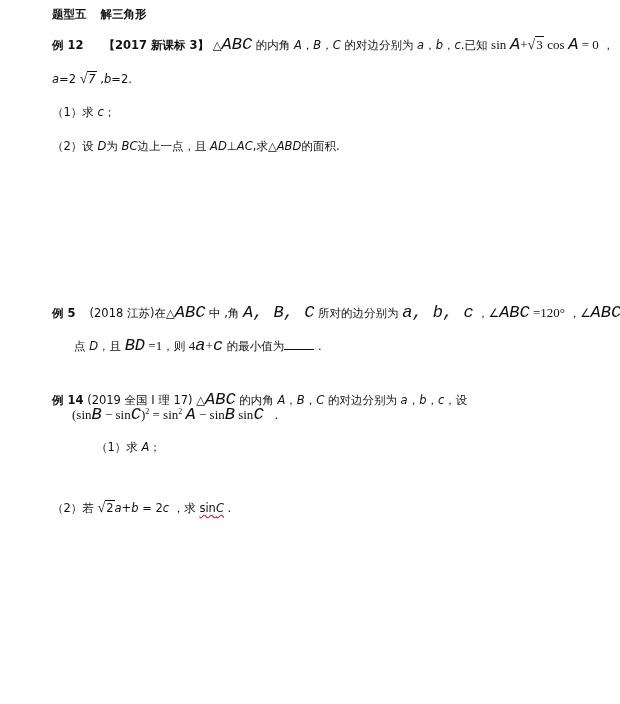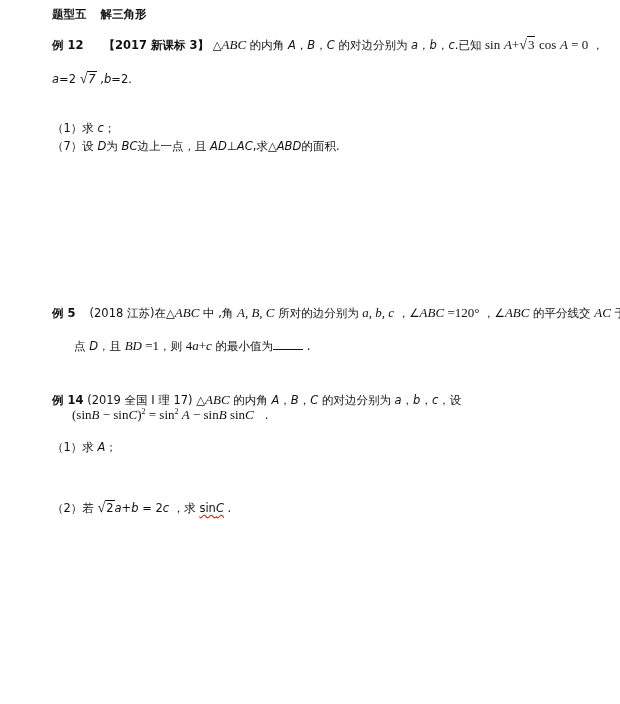--- a/index.html
+++ b/index.html
@@ -5,21 +5,21 @@
   html, body { margin: 0; padding: 0; background: #ffffff; }
   body {
     width: 620px; height: 704px; position: relative; overflow: hidden;
     font-family: "DejaVu Sans", "Liberation Sans", sans-serif;
     color: #111;
     font-size: 11.5px;
   }
   .line { position: absolute; left: 52px; white-space: nowrap; line-height: 16px; text-align: center; }
   .b { font-weight: bold; }
   .m { font-family: "Liberation Serif", "DejaVu Serif", serif; font-size: 13px; }
-  .mi { font-family: Liberation Serif, serif; font-style: italic; font-size: 13px; }
+  .mi { font-family: Liberation Mono, monospace; font-style: italic; font-size: 17px; }
   .it { font-style: italic; }
   .sqrt { display: inline-block; position: relative; }
   .sqrt .rad { font-family: "Liberation Serif", serif; font-size: 14px; }
   .sqrt .under { border-top: 1px solid #111; padding: 0 1px; }
   .blank { display: inline-block; width: 30px; border-bottom: 1px solid #111; height: 11px; vertical-align: baseline; }
   .wavy { text-decoration: underline wavy #d02020; text-underline-offset: 2px; }
   .gap { display: inline-block; width: 14px; }
   .gap2 { display: inline-block; width: 20px; }
   sup { font-size: 8px; vertical-align: 5px; }
 </style>
@@ -32,43 +32,43 @@
 
 <div class="line" style="top:37px;">
   <span class="b">例 12</span><span class="gap2"></span><span class="b">【2017 新课标 3】</span>
   <span>△<span class="mi">ABC</span> 的内角 <span class="it">A</span>，<span class="it">B</span>，<span class="it">C</span> 的对边分别为 <span class="it">a</span>，<span class="it">b</span>，<span class="it">c</span>.已知 <span class="m">sin</span> <span class="mi">A</span><span class="m">+</span><span class="sqrt"><span class="rad">√</span><span class="under m">3</span></span> <span class="m">cos</span> <span class="mi">A</span><span class="m"> = 0</span> ，</span>
 </div>
 
 <div class="line" style="top:71px;">
   <span class="it">a</span><span>=2 </span><span class="sqrt"><span class="rad">√</span><span class="under it">7</span></span><span> ,</span><span class="it">b</span><span>=2.</span>
 </div>
 
-<div class="line" style="top:104px;margin-top:16px;">
+<div class="line" style="top:104px;">
   <span>（1）求 </span><span class="it">c</span><span>；</span>
 </div>
 
 <div class="line" style="top:138px;">
-  <span>（7）设 </span><span class="it">D</span><span>为 </span><span class="it">BC</span><span>边上一点，且 </span><span class="it">AD</span><span>⊥</span><span class="it">AC</span><span>,求△</span><span class="it">ABD</span><span>的面积.</span>
+  <span>（2）设 </span><span class="it">D</span><span>为 </span><span class="it">BC</span><span>边上一点，且 </span><span class="it">AD</span><span>⊥</span><span class="it">AC</span><span>,求△</span><span class="it">ABD</span><span>的面积.</span>
 </div>
 
 <div class="line" style="top:305px;">
   <span class="b">例 5</span><span class="gap"></span><span>(2018 江苏)</span><span>在△</span><span class="mi">ABC</span><span> 中 ,角 </span><span class="mi">A, B, C</span><span> 所对的边分别为 </span><span class="mi">a, b, c</span><span> ，∠</span><span class="mi">ABC</span><span class="m"> =120°</span><span> ，∠</span><span class="mi">ABC</span><span> 的平分线交 </span><span class="mi">AC</span><span> 于</span>
 </div>
 
 <div class="line" style="top:338px; left:74px;">
   <span>点 </span><span class="it">D</span><span>，且 </span><span class="mi">BD</span><span class="m"> =1</span><span>，则 </span><span class="m">4</span><span class="mi">a</span><span class="m">+</span><span class="mi">c</span><span> 的最小值为</span><span class="blank"></span><span> .</span>
 </div>
 
 <div class="line" style="top:392px;">
   <span class="b">例 14</span><span> </span><span>(2019 全国 I 理 17)</span><span> △</span><span class="mi">ABC</span><span> 的内角 </span><span class="it">A</span><span>，</span><span class="it">B</span><span>，</span><span class="it">C</span><span> 的对边分别为 </span><span class="it">a</span><span>，</span><span class="it">b</span><span>，</span><span class="it">c</span><span>，设</span>
 </div>
 
 <div class="line" style="top:404px;margin-left:20px;">
   <span class="m">(sin</span><span class="mi">B</span><span class="m"> − sin</span><span class="mi">C</span><span class="m">)<sup>2</sup> = sin<sup>2</sup> </span><span class="mi">A</span><span class="m"> − sin</span><span class="mi">B</span><span class="m"> sin</span><span class="mi">C</span><span>&nbsp;&nbsp; .</span>
 </div>
 
-<div class="line" style="top:439px;">
+<div class="line" style="top:439px;margin-left:44px;">
   <span>（1）求 </span><span class="it">A</span><span>；</span>
 </div>
 
 <div class="line" style="top:500px;">
   <span>（2）若 </span><span class="sqrt"><span class="rad">√</span><span class="under">2</span></span><span class="it">a</span><span>+</span><span class="it">b</span><span> = 2</span><span class="it">c</span><span> ，求 </span><span class="wavy">sin<span class="it">C</span></span><span> .</span>
 </div>
 
 </body></html>

